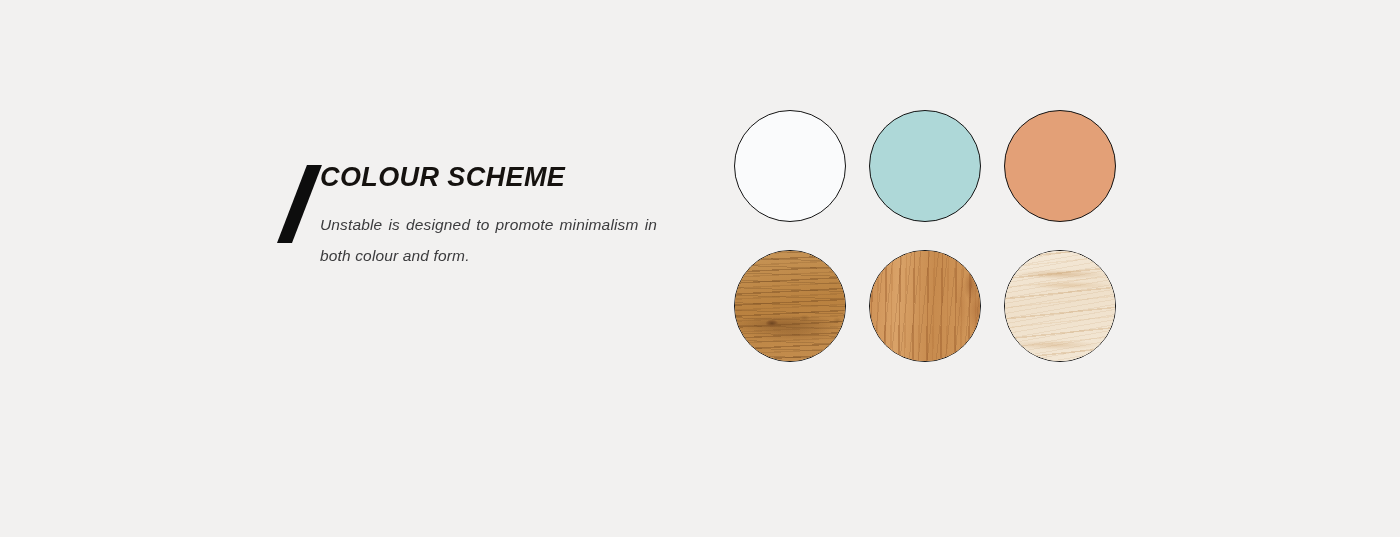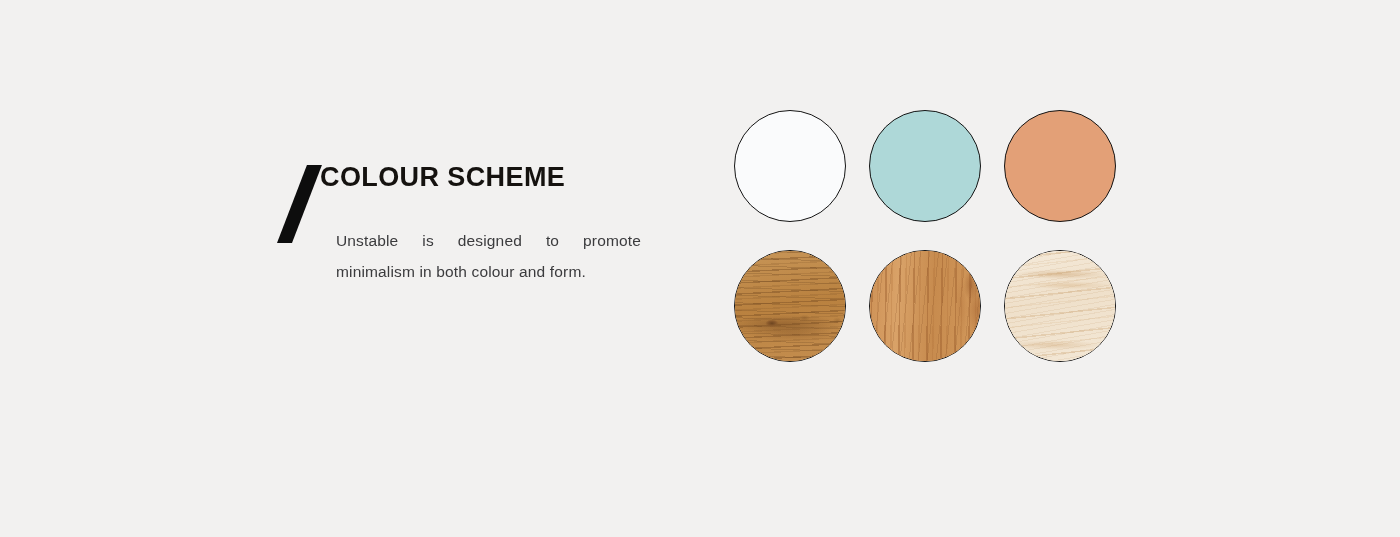--- a/index.html
+++ b/index.html
@@ -12,20 +12,21 @@
     background: #f2f1f0;
     font-family: "Liberation Sans", sans-serif;
     overflow: hidden;
     position: relative;
   }
 
   #page {
     position: relative;
     width: 1400px;
     height: 537px;
+    font-style: italic;
   }
 
   
   .text-block {
     position: absolute;
     left: 272px;
     top: 158px;
     width: 400px;
   }
 
@@ -62,21 +63,21 @@
   }
 
   .body-copy {
     position: absolute;
     left: 48px;
     top: 52px;
     width: 337px;
   }
 
   .body-copy p {
-    margin: 16px;
+    margin: 0;
     font-family: "Liberation Sans", sans-serif;
     font-size: 15.5px;
     font-weight: 300;
     color: #3b3b3d;
     line-height: 30.5px;
     text-align: justify;
     text-align-last: left;
     letter-spacing: 0.15px;
   }
 

